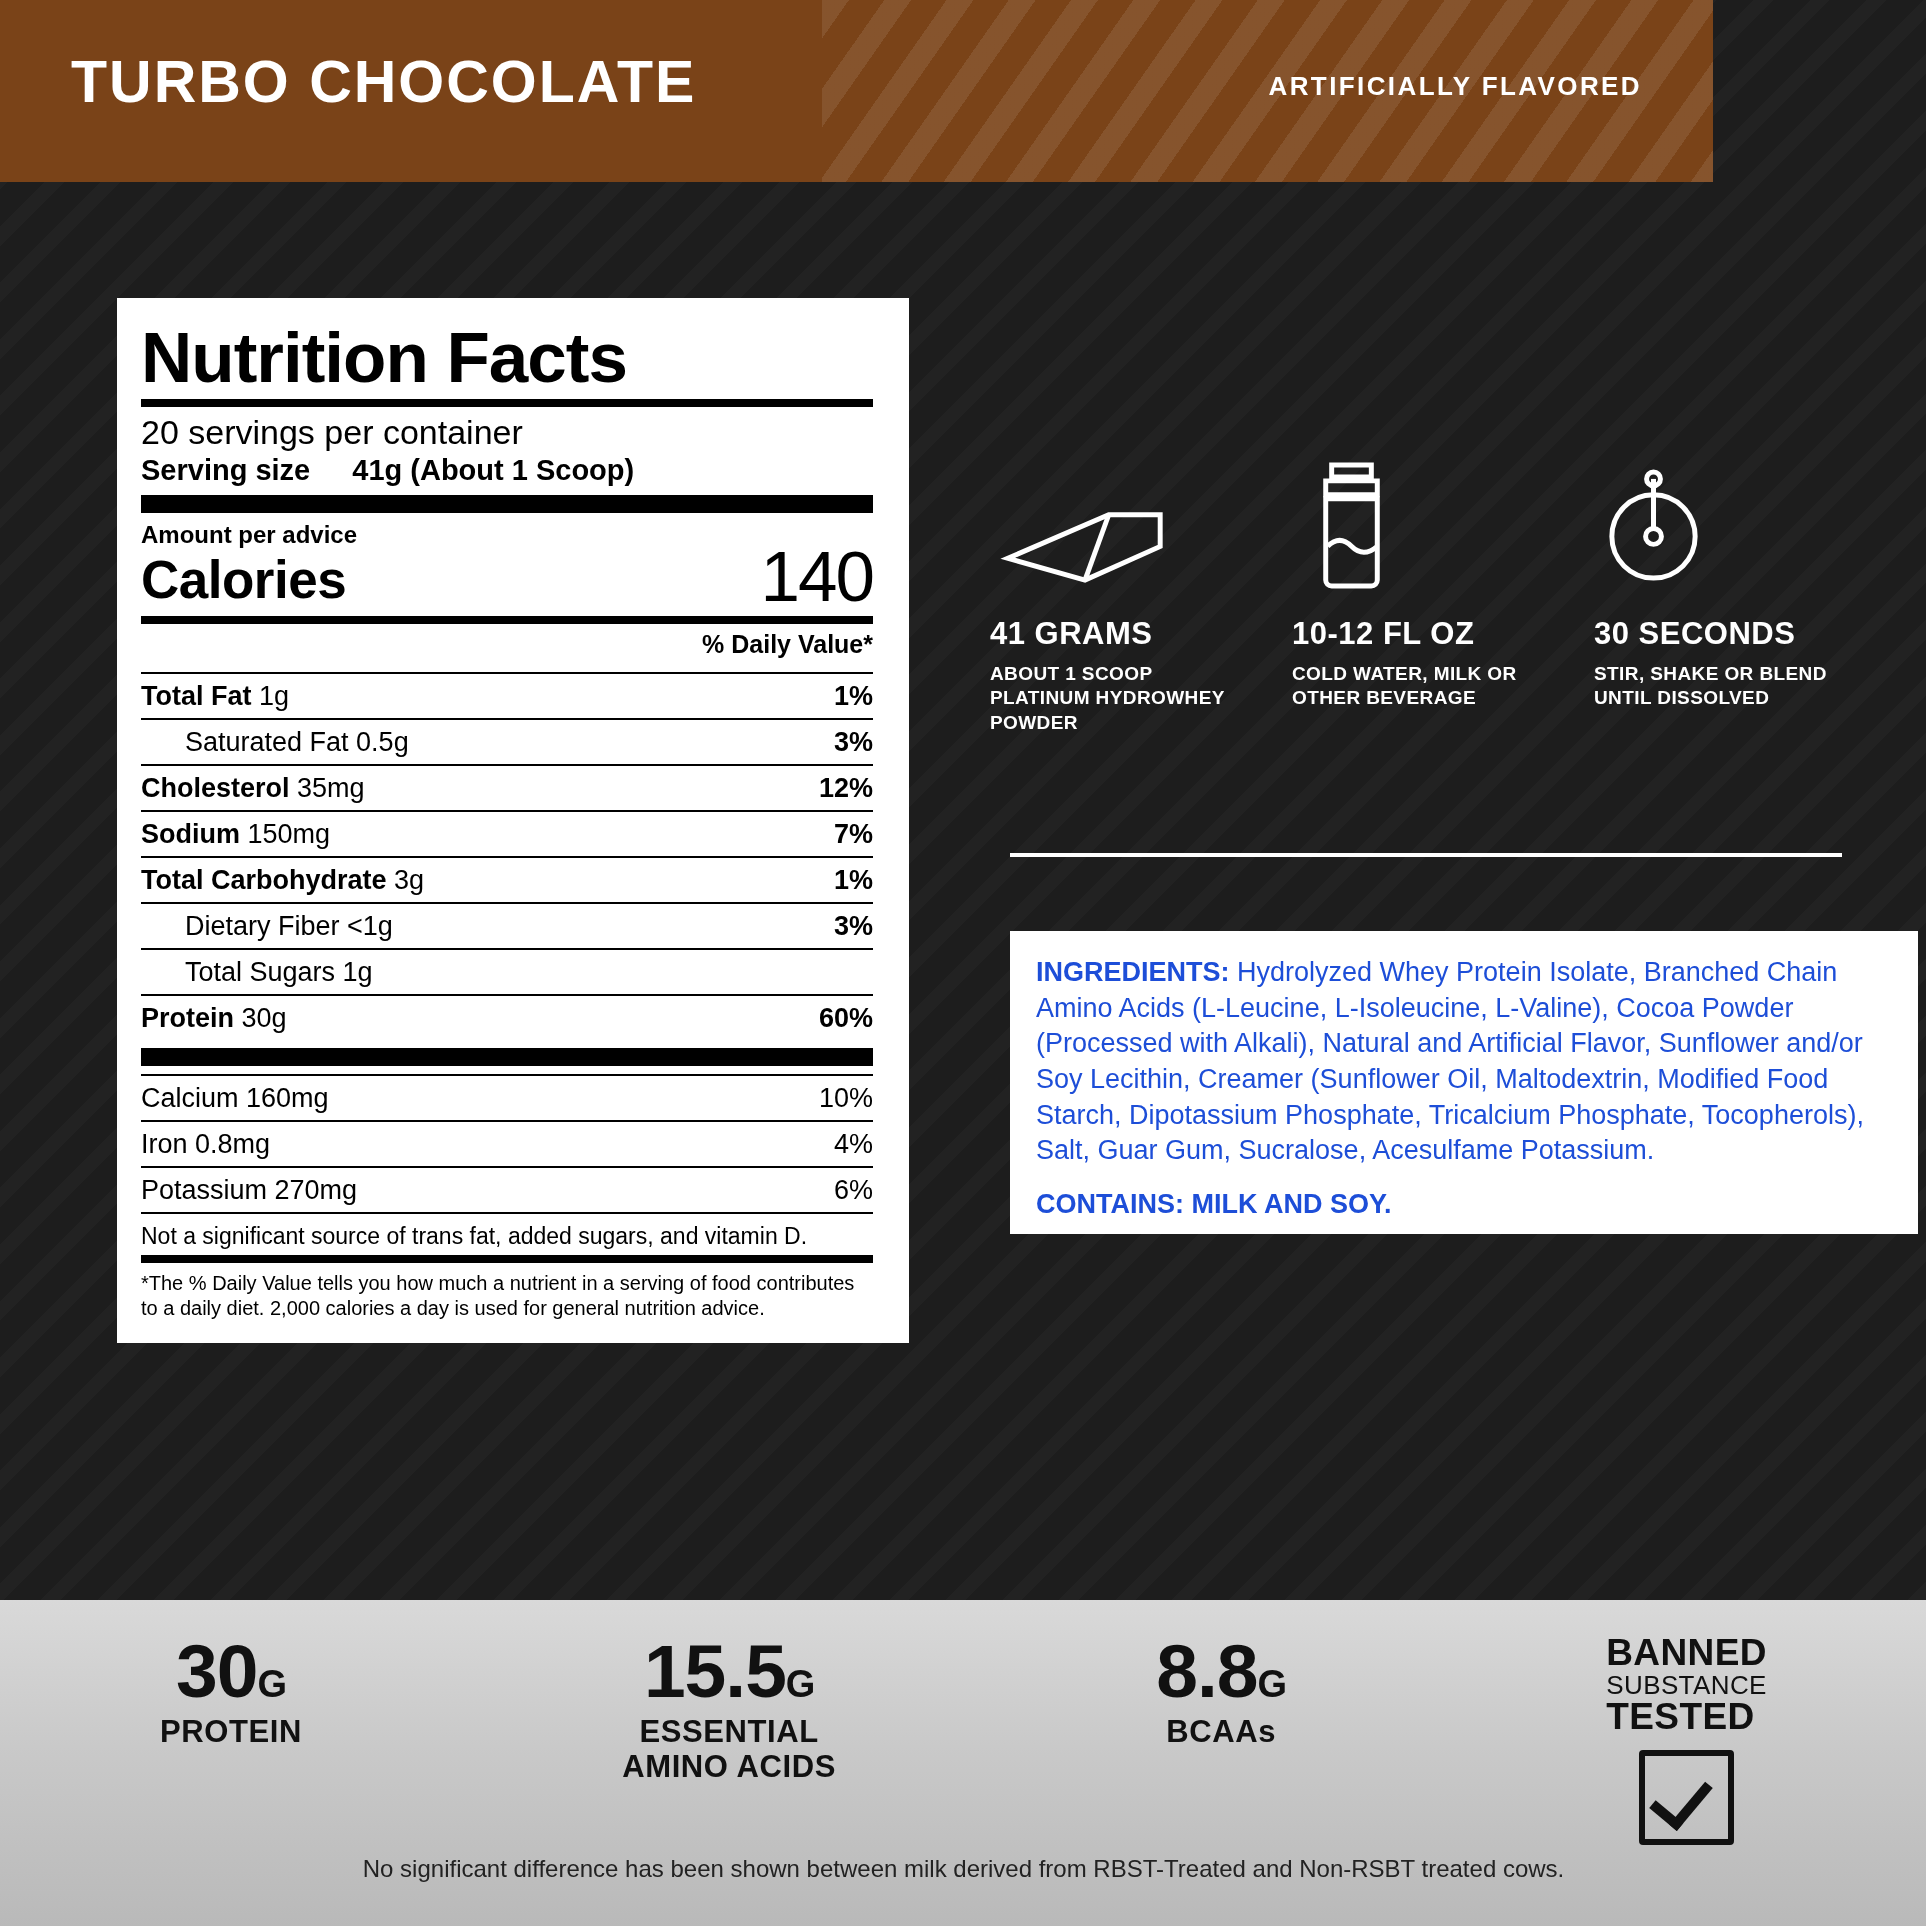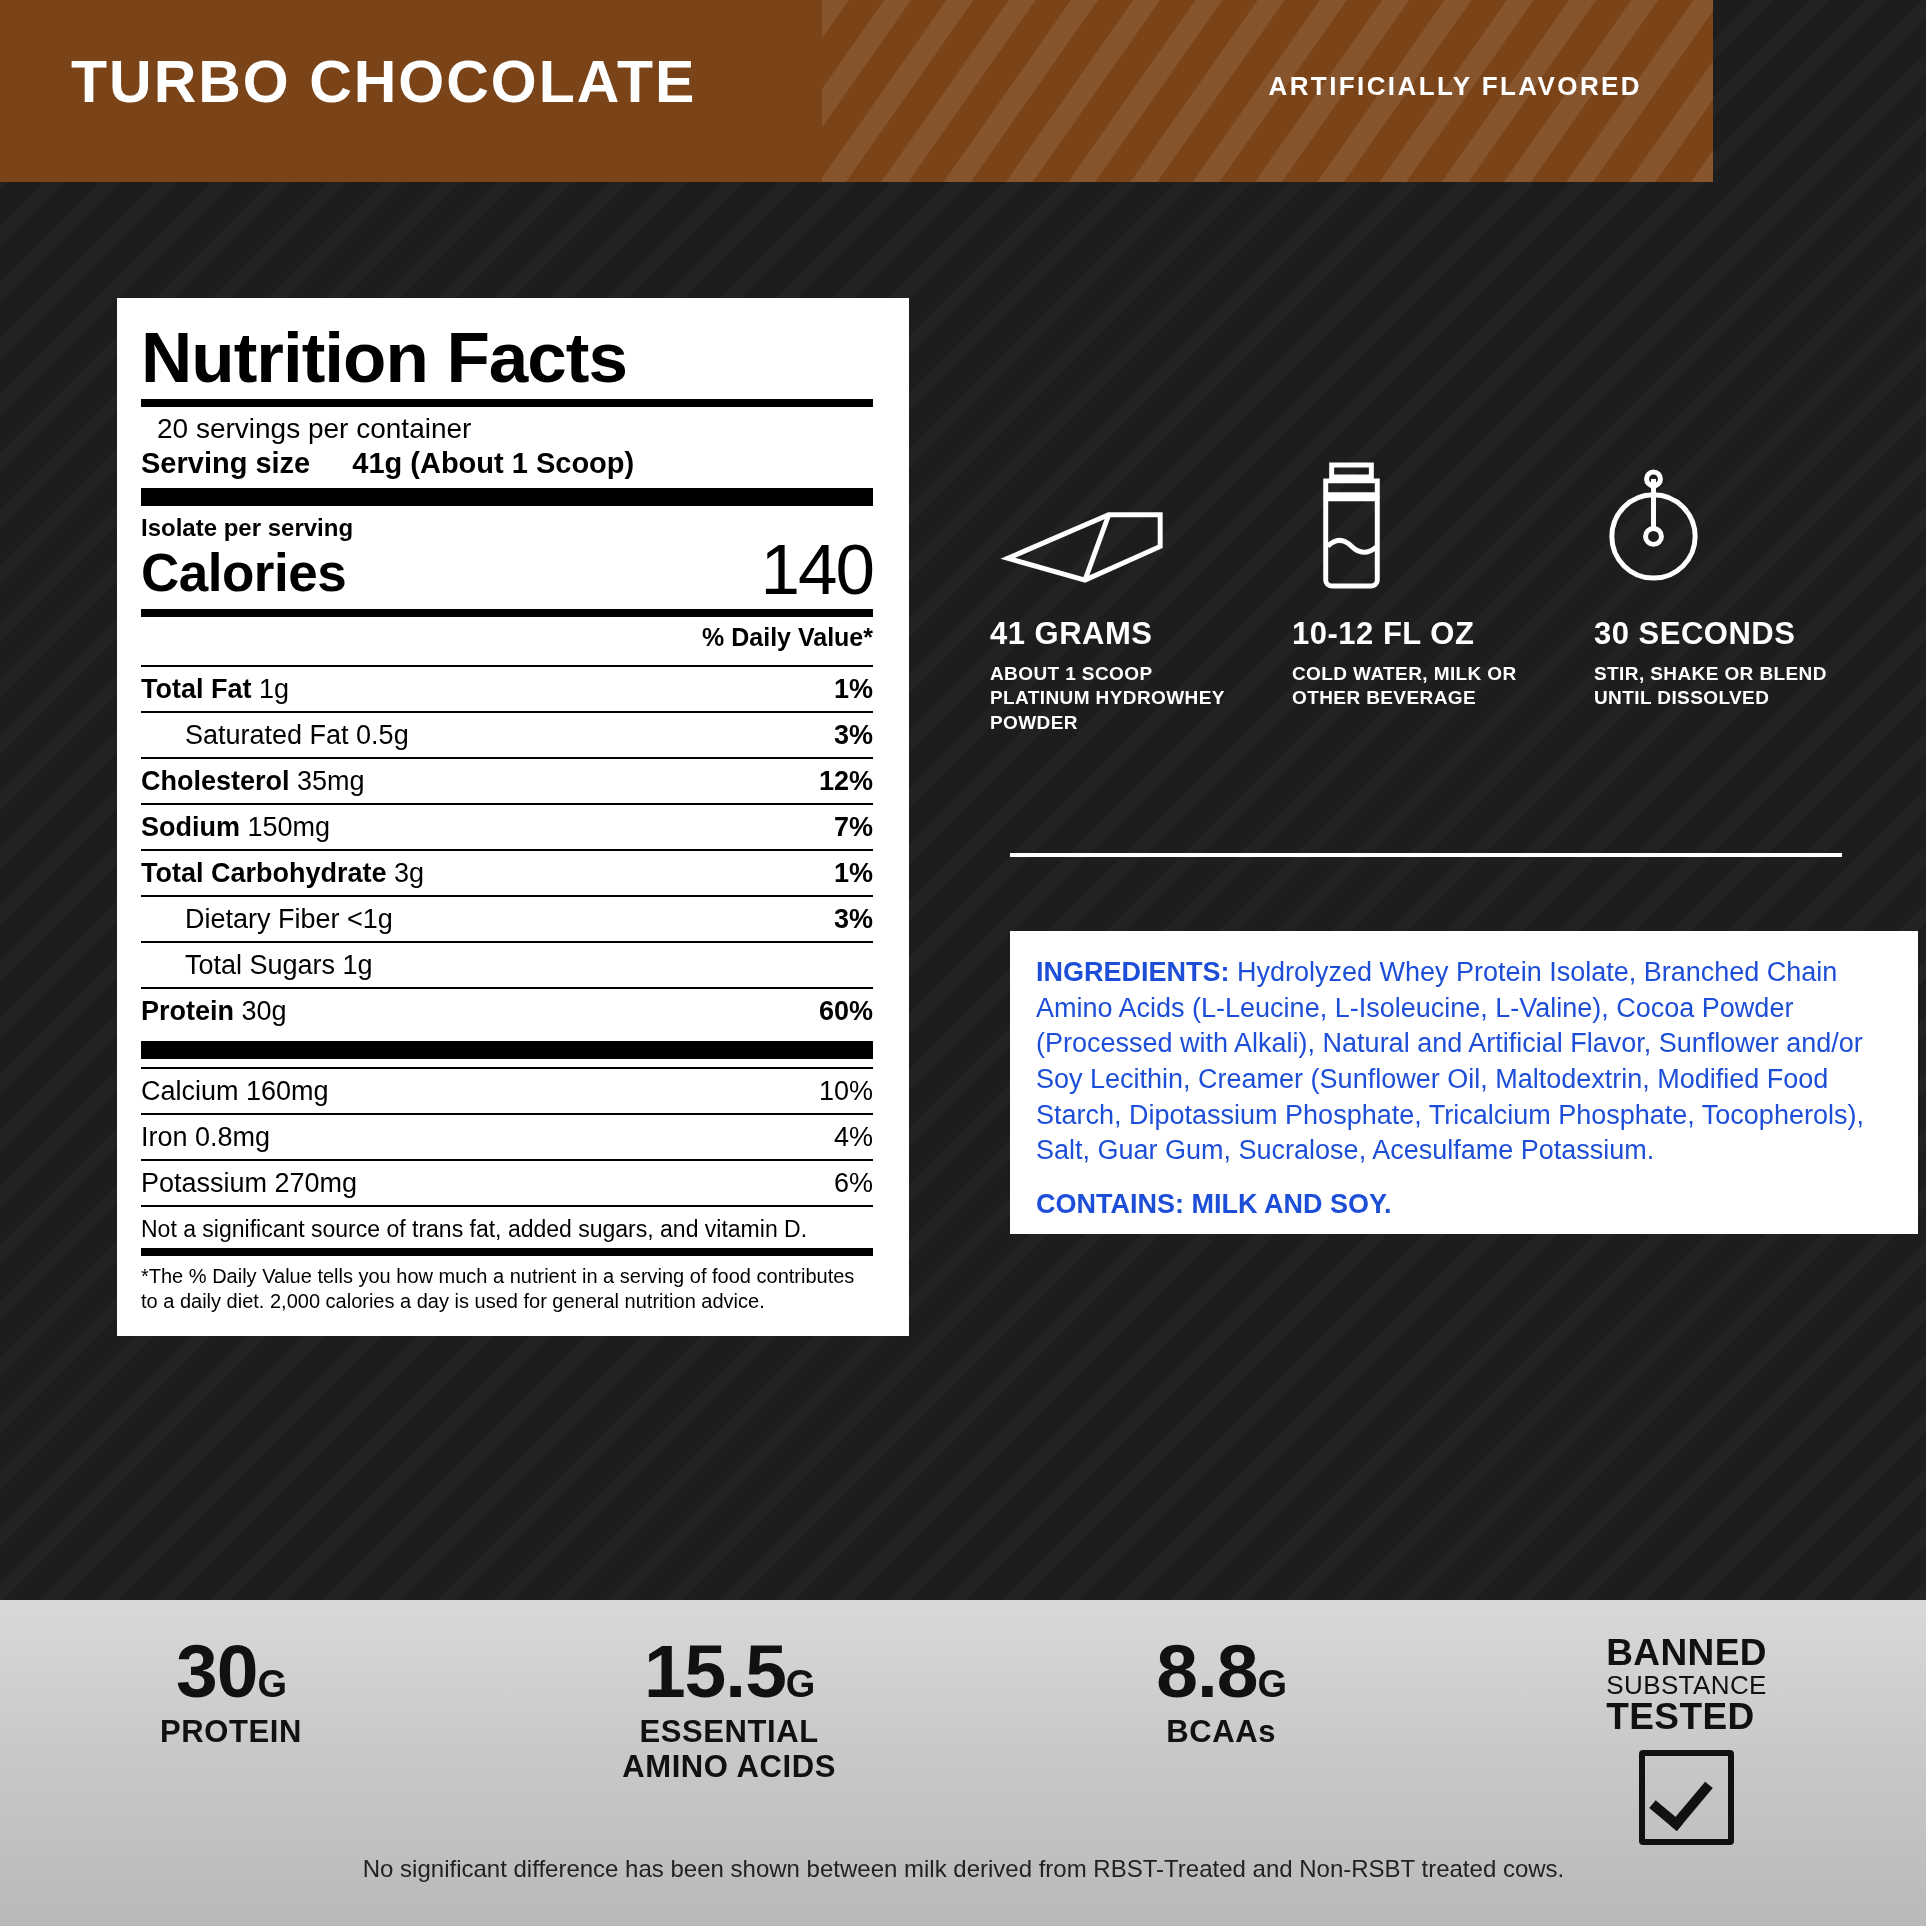--- a/index.html
+++ b/index.html
@@ -39,21 +39,21 @@
   
   .nf{
     position:absolute;left:117px;top:298px;width:792px;
     background:#ffffff;color:#000000;
     padding:18px 36px 22px 24px;
     box-sizing:border-box;
   }
   .nf-title{font-size:71px;font-weight:bold;letter-spacing:-1px;line-height:1.0;margin:6px 0 2px 0;font-family:"Liberation Sans",sans-serif;}
   .rule-med{border-bottom:8px solid #000;margin:6px 0;}
   .rule-thick{border-bottom:18px solid #000;margin:8px 0;}
-  .servings{font-size:28px;margin:4px 0 2px 16px;}
+  .servings{font-size:34px;margin:4px 0 2px 0;}
   .serving-size{display:flex;justify-content:flex-start;font-size:29px;font-weight:bold;margin:2px 0 4px 0;}
   .serving-size .val{font-weight:bold;margin-left:42px;}
   .amt{font-size:24px;font-weight:bold;margin-top:6px;}
   .cal-row{display:flex;align-items:flex-end;justify-content:space-between;margin:-6px 0 2px 0;}
   .cal-lab{font-size:53px;font-weight:bold;letter-spacing:-0.5px;}
   .cal-val{font-size:71px;font-weight:normal;letter-spacing:-2px;line-height:0.95;}
   .dv-head{text-align:right;font-size:25px;font-weight:bold;margin:4px 0 13px 0;}
   .row{display:flex;justify-content:space-between;font-size:27px;padding:7px 0 6px 0;border-top:2px solid #000;}
   .row .nm b{font-weight:bold;}
   .row .pct{font-weight:bold;}
@@ -115,21 +115,21 @@
 
   <div class="nf">
     <div class="nf-title">Nutrition Facts</div>
     <div class="rule-med"></div>
     <div class="servings">20 servings per container</div>
     <div class="serving-size">
       <span>Serving size</span>
       <span class="val">41g (About 1 Scoop)</span>
     </div>
     <div class="rule-thick"></div>
-    <div class="amt">Isolate per serving</div>
+    <div class="amt">Amount per advice</div>
     <div class="cal-row">
       <span class="cal-lab">Calories</span>
       <span class="cal-val">140</span>
     </div>
     <div class="rule-med"></div>
     <div class="dv-head">% Daily Value*</div>
 
     <div id="nutrient-rows">
         <div class="row">
           <span class="nm"><b>Total Fat</b> 1g</span>

